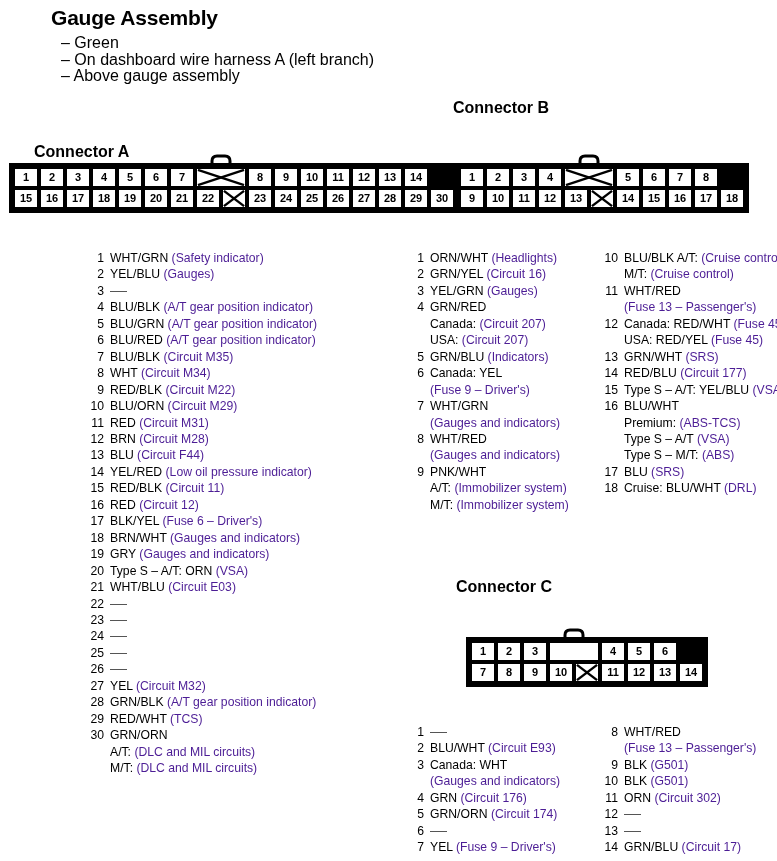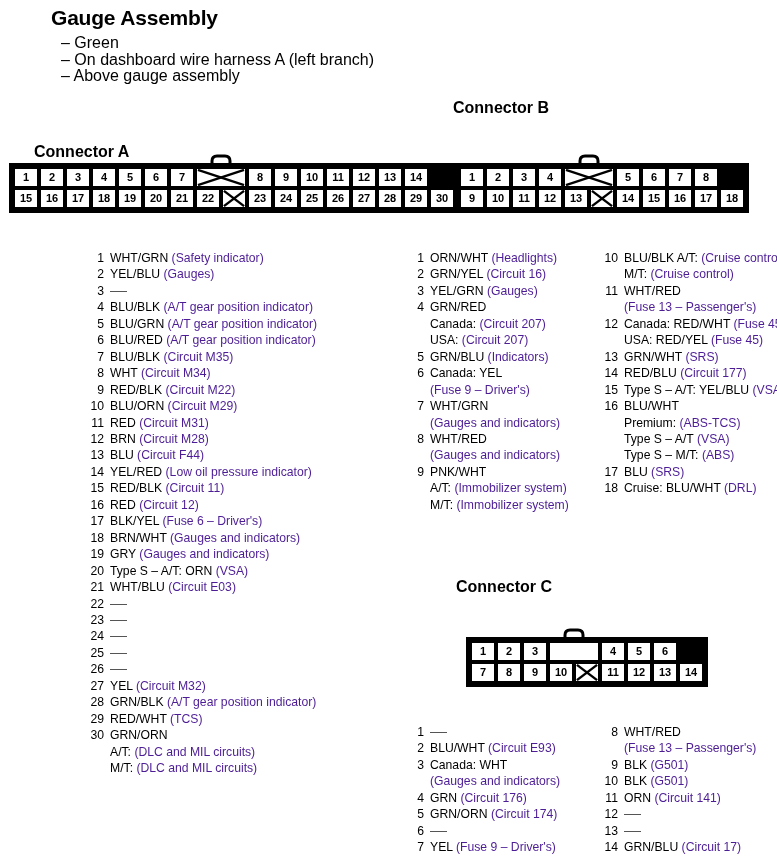--- a/index.html
+++ b/index.html
@@ -324,17 +324,17 @@
     <div class="pin-item"><span class="pin-num">5</span><span>GRN/ORN </span><span class="blue">(Circuit 174)</span></div>
     <div class="pin-item"><span class="pin-num">6</span><span class="dash"></span></div>
     <div class="pin-item"><span class="pin-num">7</span><span>YEL </span><span class="blue">(Fuse 9 – Driver's)</span></div>
   </div>
 
 <div class="pin-list" id="list-c-right" style="left:602px; top:724px;">
     <div class="pin-item"><span class="pin-num">8</span><span>WHT/RED</span></div>
     <div class="pin-item sub-line"><span class="blue">(Fuse 13 – Passenger's)</span></div>
     <div class="pin-item"><span class="pin-num">9</span><span>BLK </span><span class="blue">(G501)</span></div>
     <div class="pin-item"><span class="pin-num">10</span><span>BLK </span><span class="blue">(G501)</span></div>
-    <div class="pin-item"><span class="pin-num">11</span><span>ORN </span><span class="blue">(Circuit 141)</span></div>
+    <div class="pin-item"><span class="pin-num">11</span><span>ORN </span><span class="blue">(Circuit 302)</span></div>
     <div class="pin-item"><span class="pin-num">12</span><span class="dash"></span></div>
     <div class="pin-item"><span class="pin-num">13</span><span class="dash"></span></div>
     <div class="pin-item"><span class="pin-num">14</span><span>GRN/BLU </span><span class="blue">(Circuit 17)</span></div>
   </div>
 
 </body></html>

